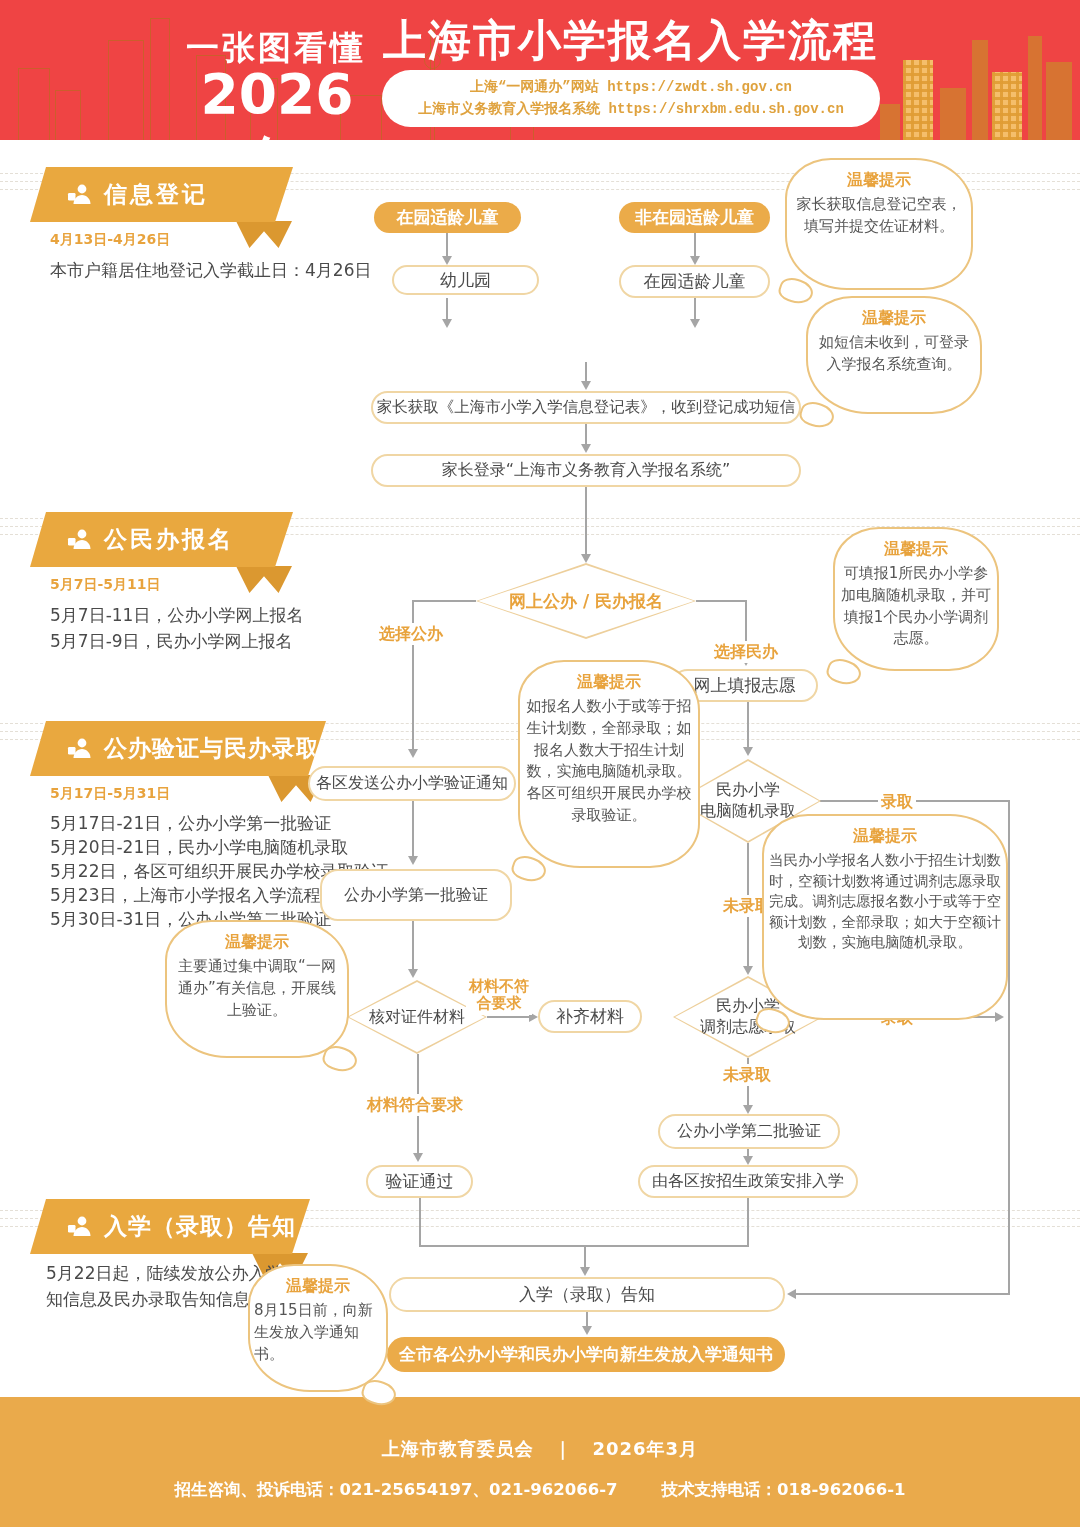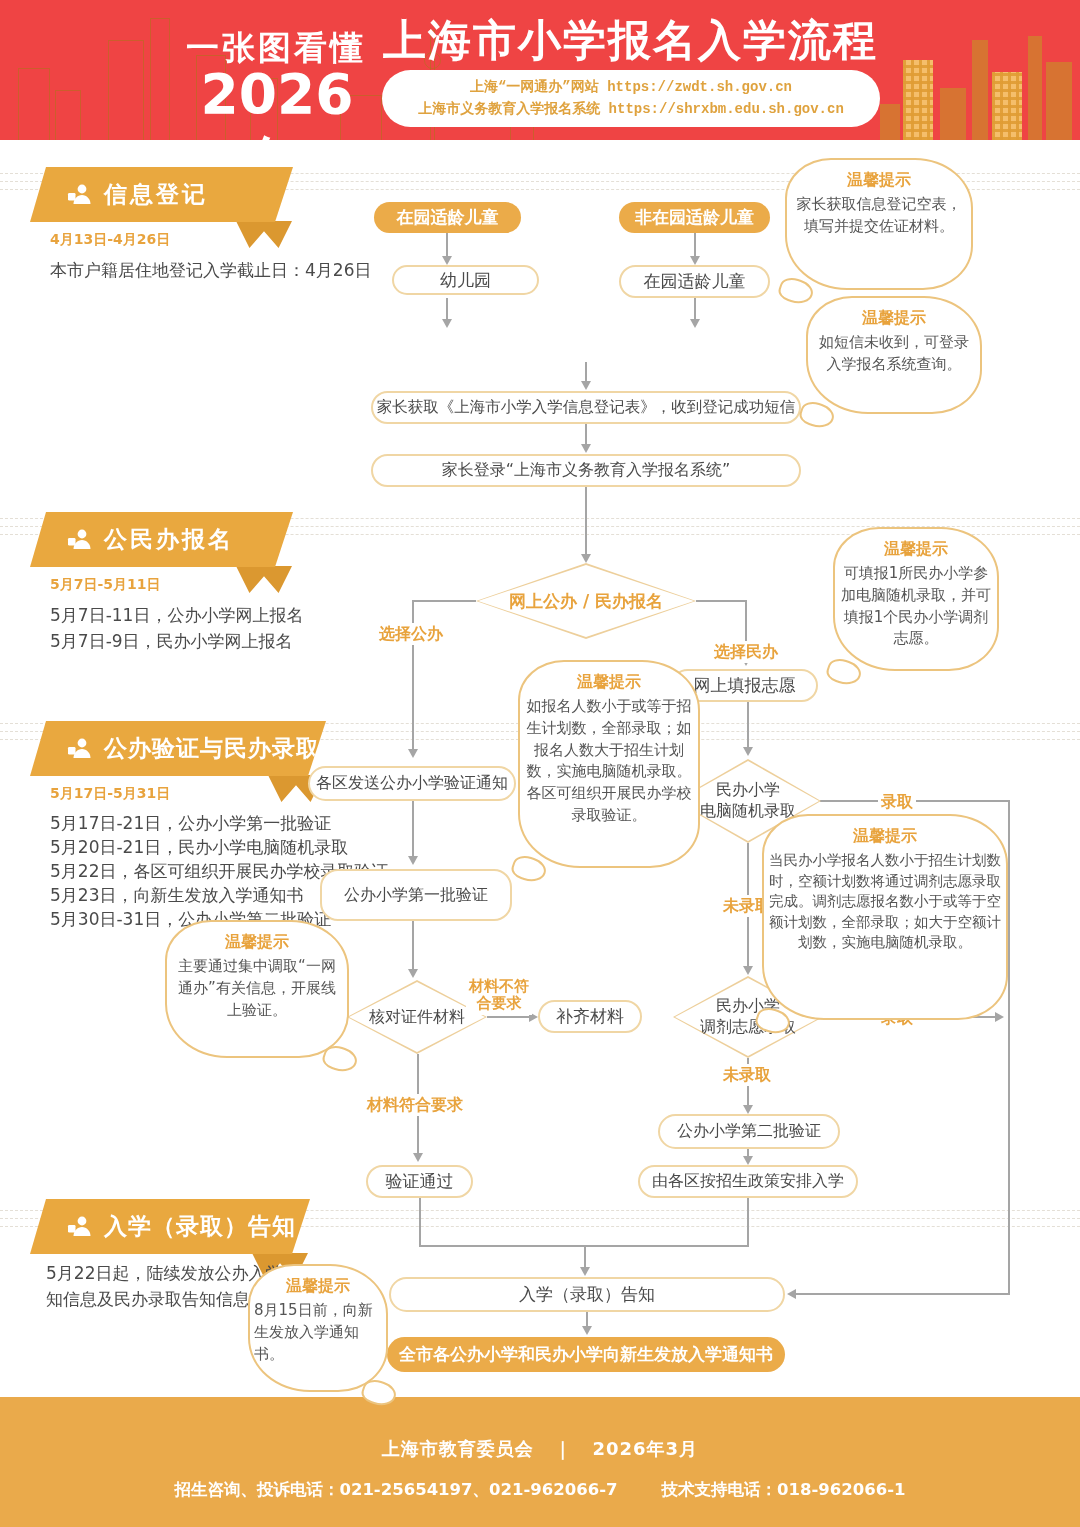--- a/index.html
+++ b/index.html
@@ -207,21 +207,21 @@
         <path d="M7.5 22c0-5 3.8-9 8.5-9s8.5 4 8.5 9z" fill="#fff"></path>
         <rect x="2" y="11" width="7.5" height="7.5" rx="1.2" fill="#fff"></rect>
       </svg>
     <span>公办验证与民办录取</span>
   </div>
   <div class="btail" style="left:268px;top:775px;"></div>
   <div class="sdate" style="top:785px;">5月17日-5月31日</div>
   <div class="sline" style="top:812px;">5月17日-21日，公办小学第一批验证</div>
   <div class="sline" style="top:836px;">5月20日-21日，民办小学电脑随机录取</div>
   <div class="sline" style="top:860px;">5月22日，各区可组织开展民办学校录取验证</div>
-  <div class="sline" style="top:884px;">5月23日，向新生发放入学通知书</div>
+  <div class="sline" style="top:884px;">5月23日，上海市小学报名入学流程</div>
   <div class="sline" style="top:908px;">5月30日-31日，公办小学第二批验证</div>
 
   <div class="pill small" style="left:308px;top:766px;width:208px;height:35px;">各区发送公办小学验证通知</div>
   <div class="vl" style="left:412px;top:801px;height:58px;"></div>
     <div class="ah down" style="left:408px;top:856px;"></div>
   <div class="pill small" style="left:320px;top:869px;width:192px;height:52px;">公办小学第一批验证</div>
   <div class="vl" style="left:412px;top:904px;height:68px;"></div>
     <div class="ah down" style="left:408px;top:969px;"></div>
   <div class="diamond" style="left:347px;top:980px;width:140px;height:74px;">
     <div class="dshape"></div>

